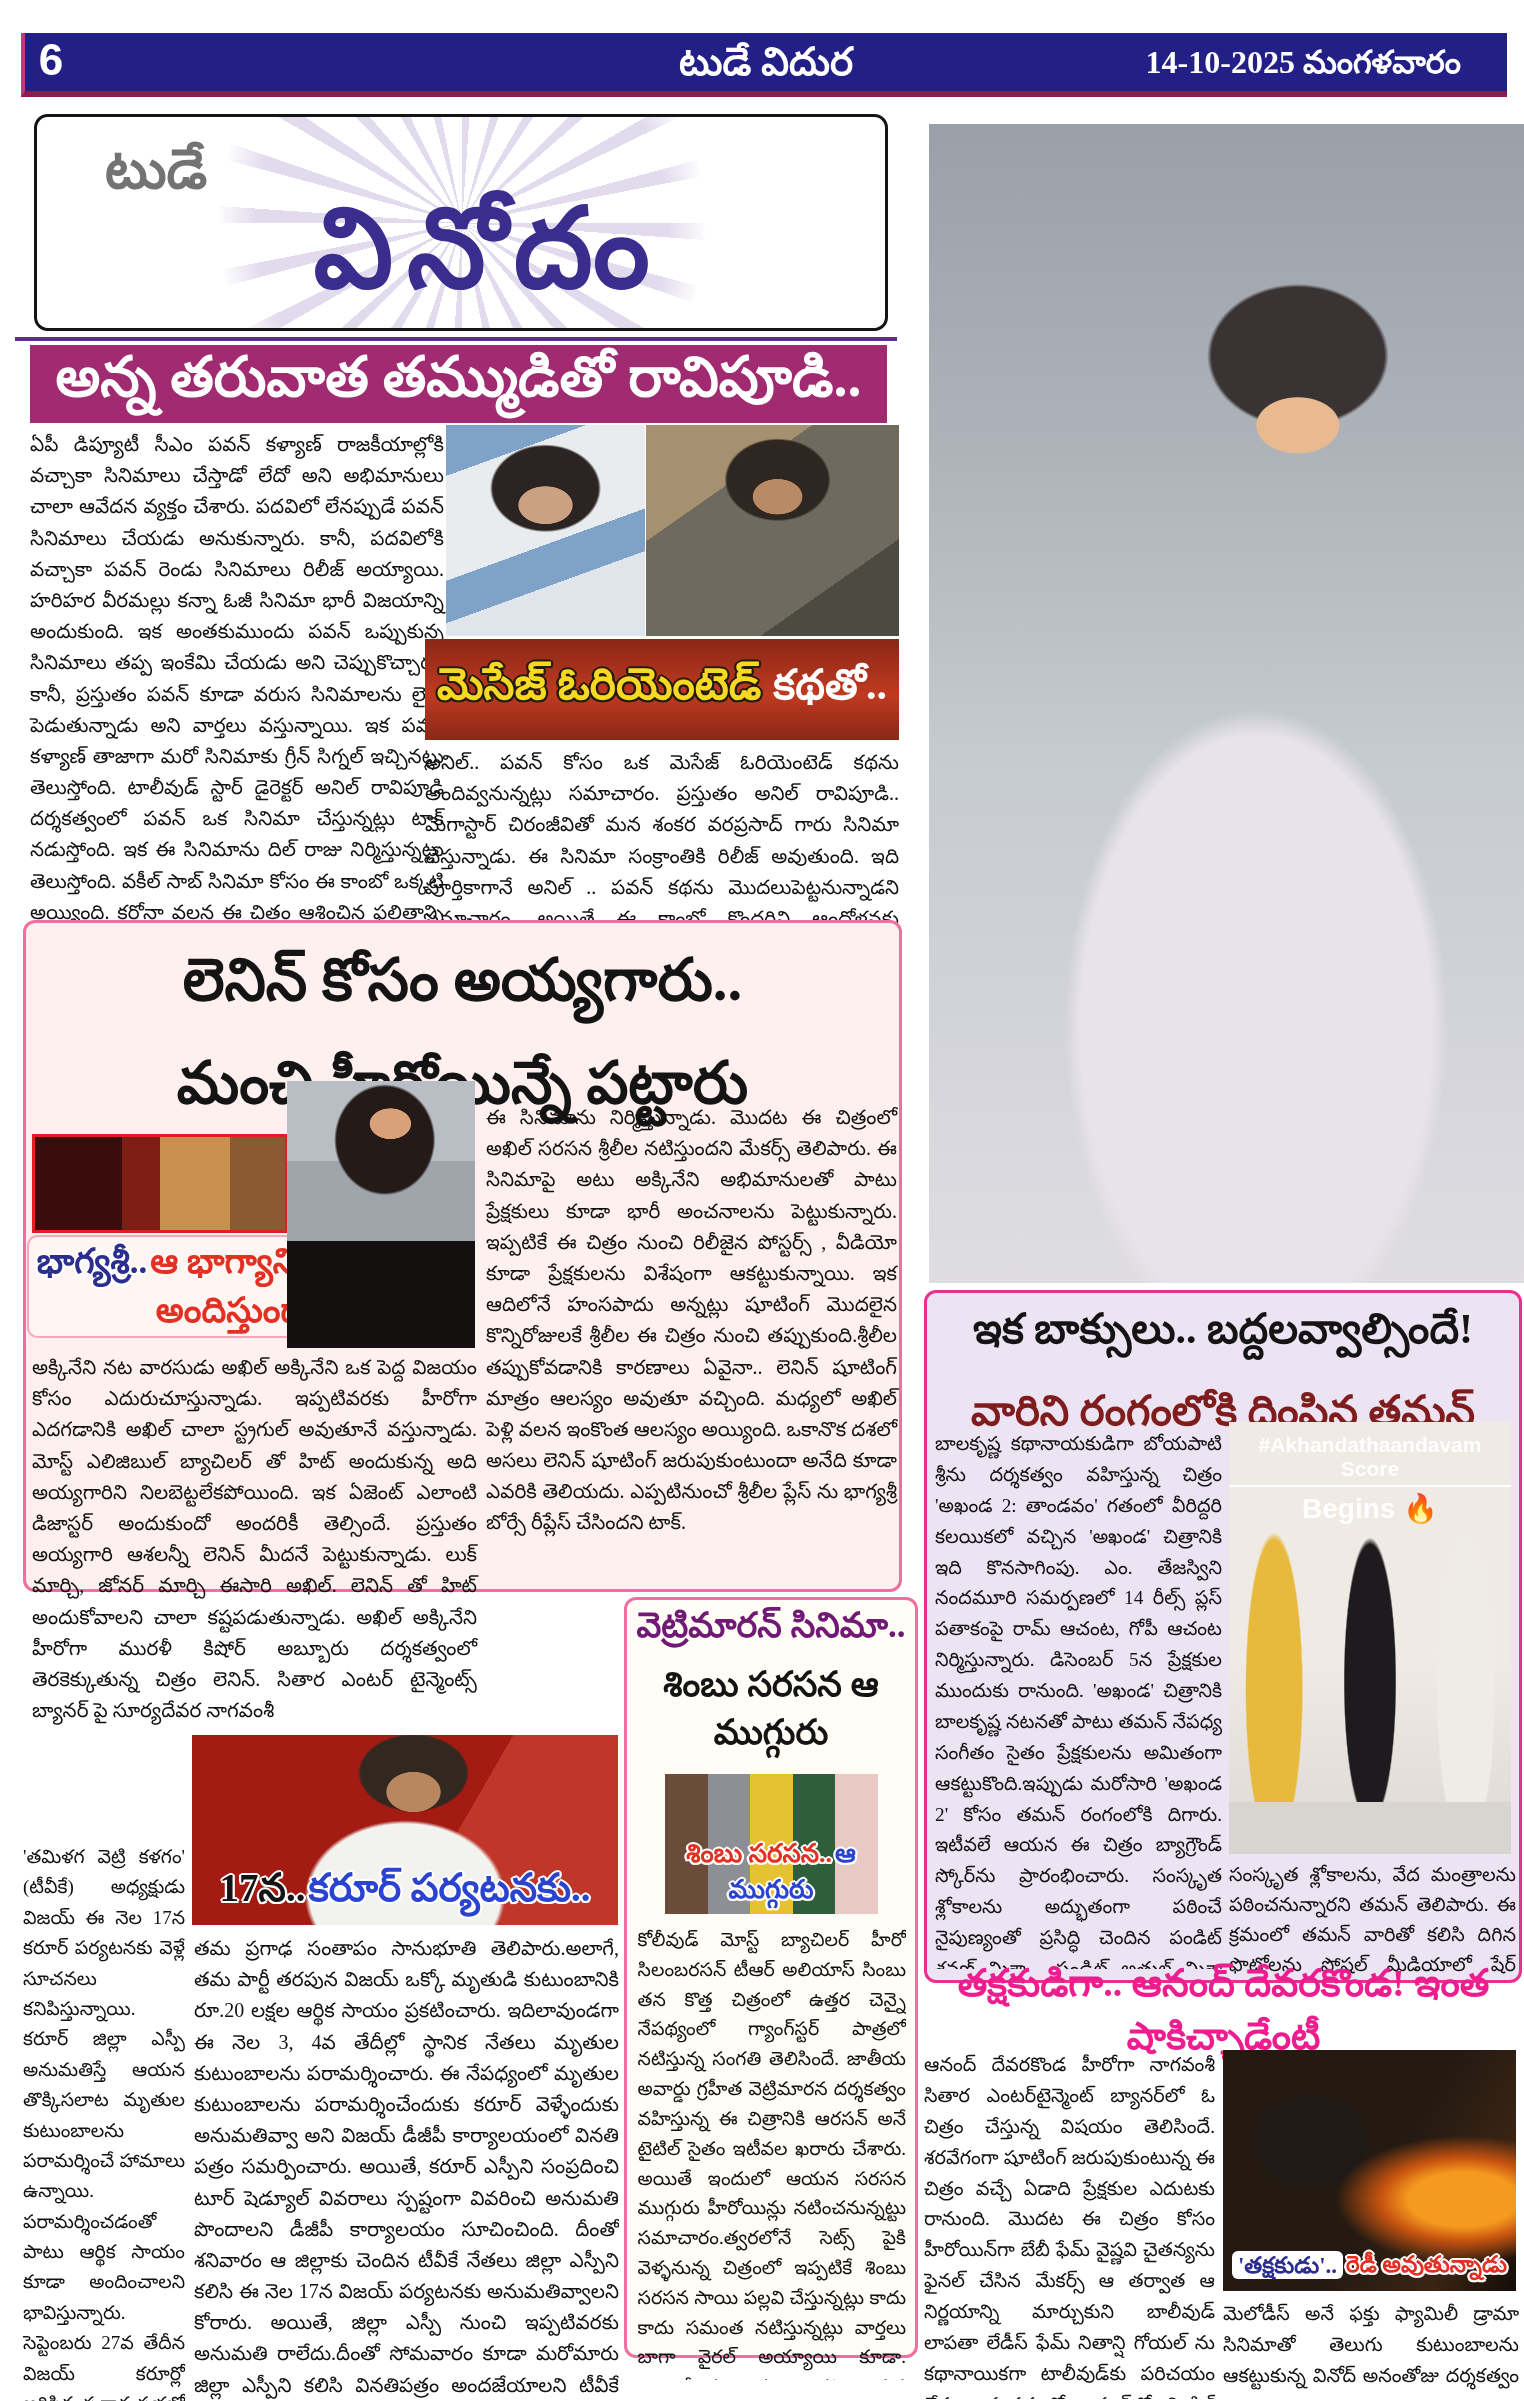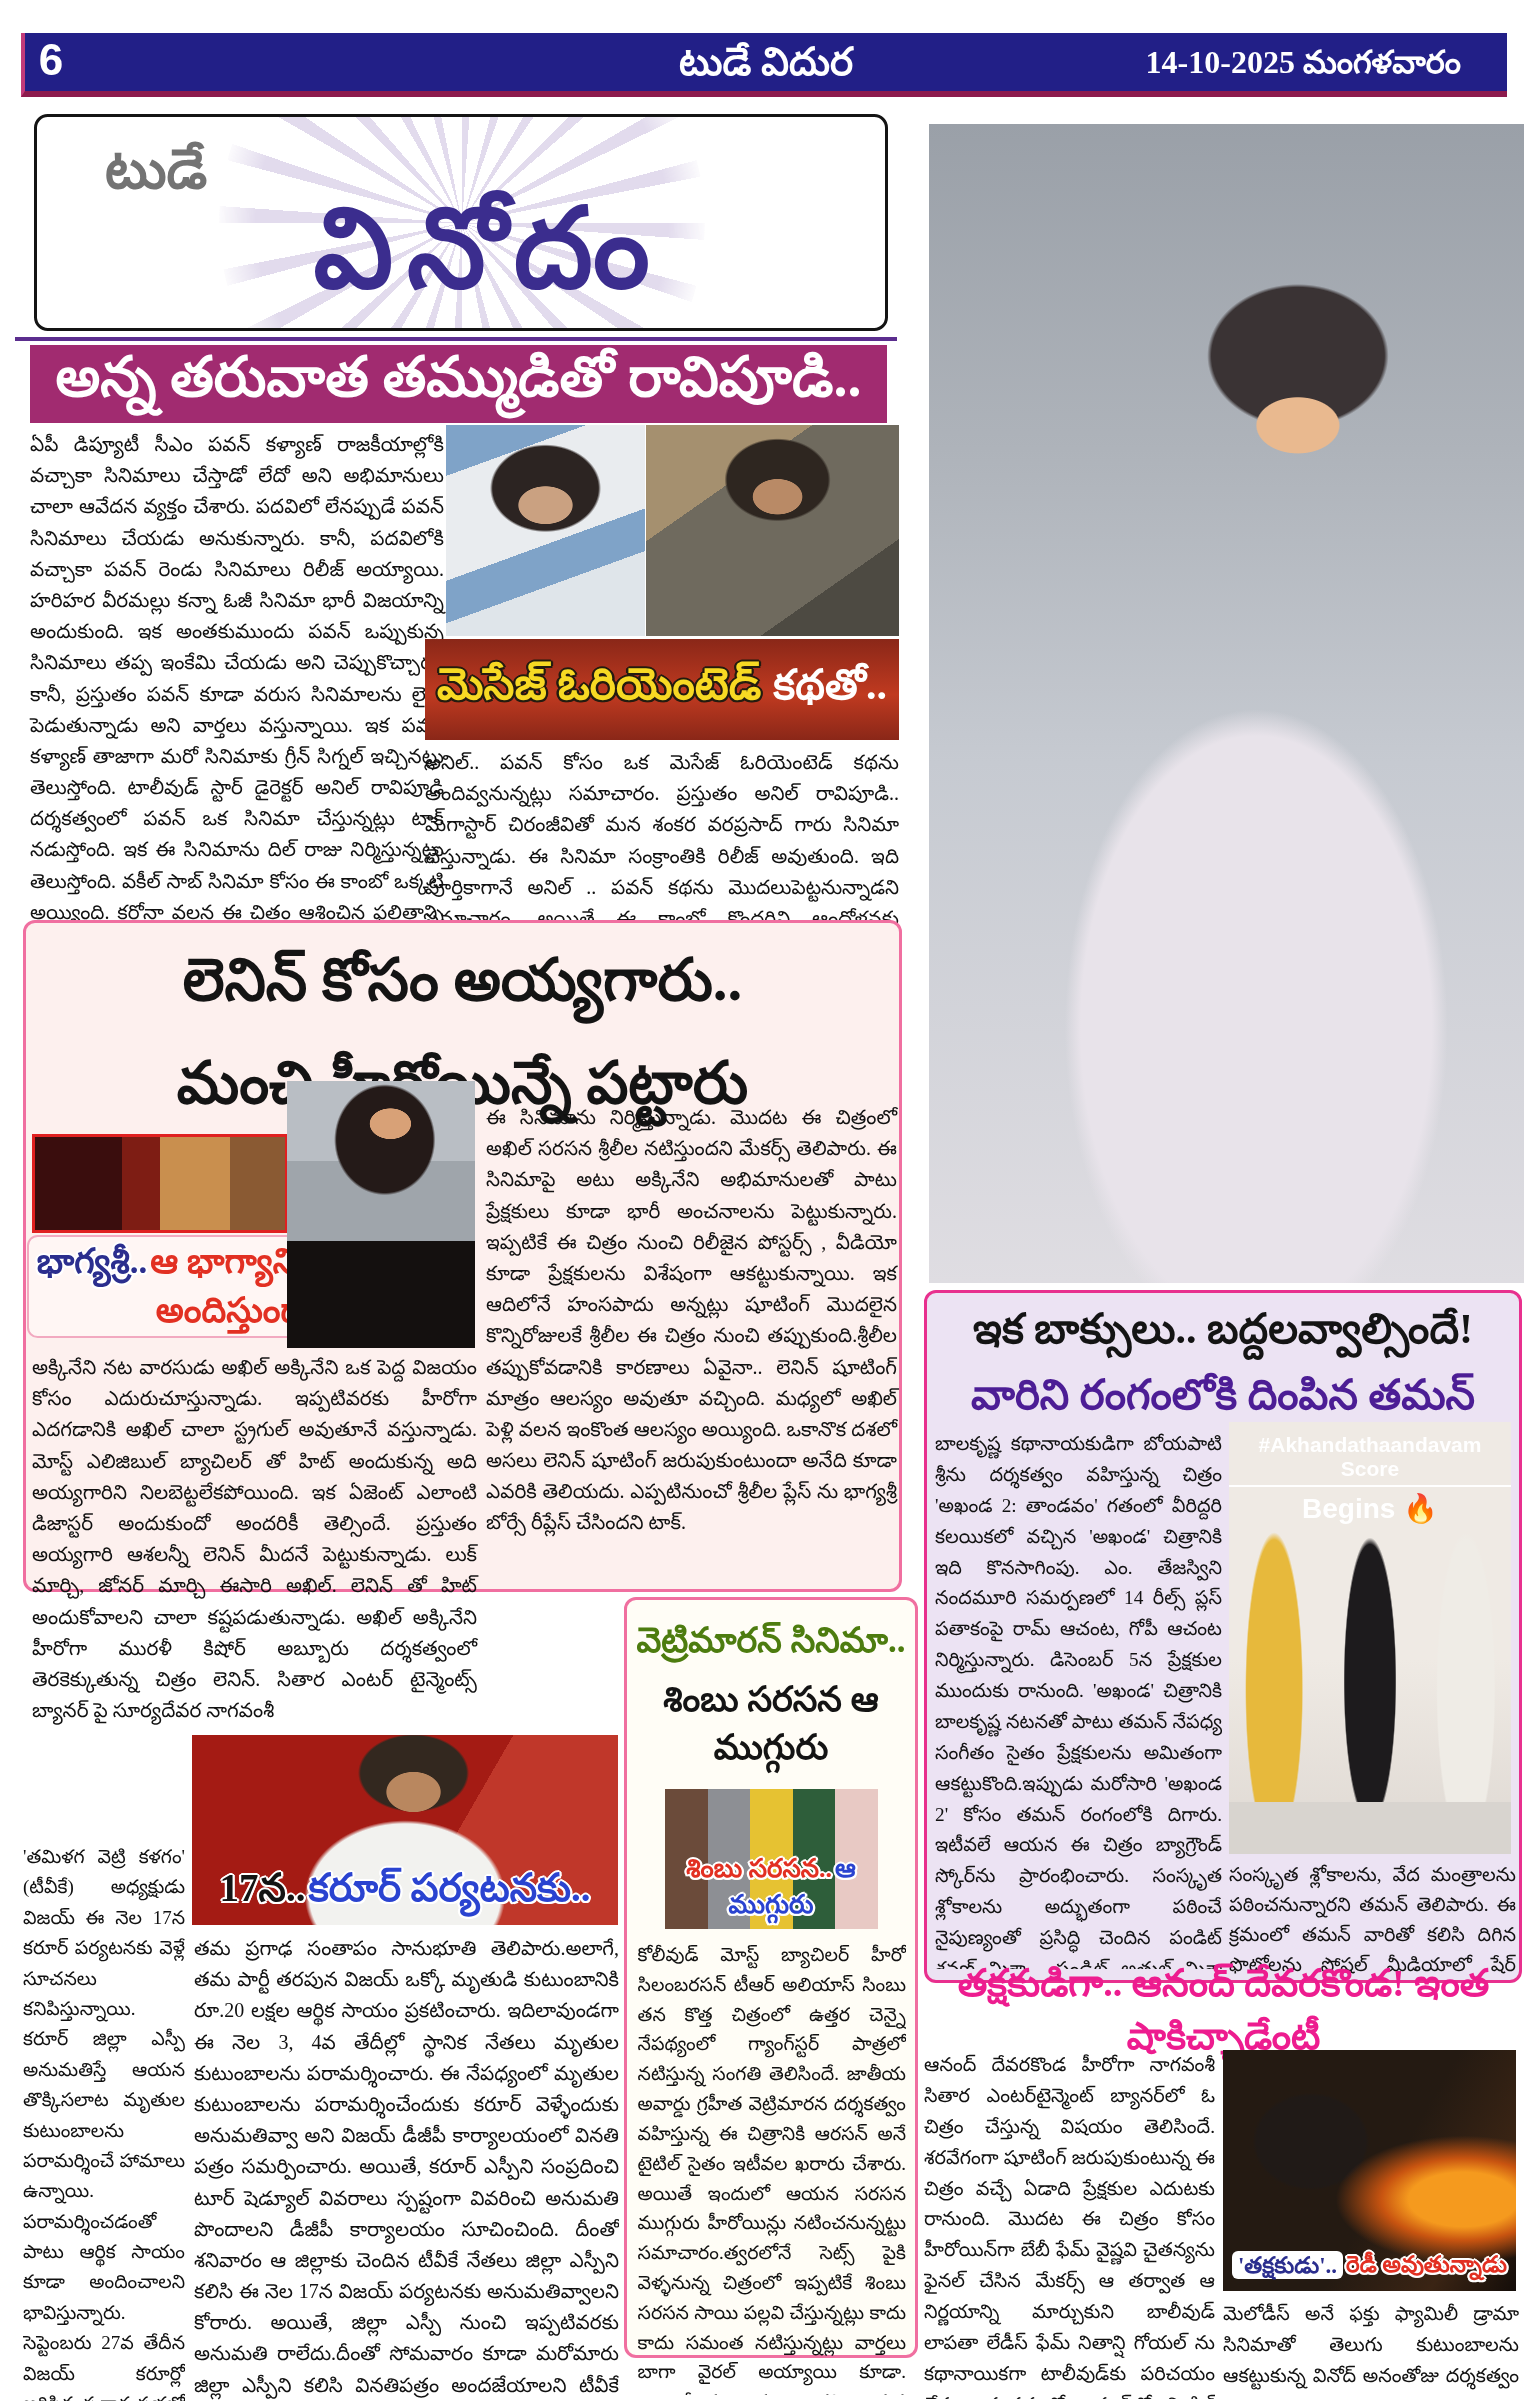--- a/index.html
+++ b/index.html
@@ -128,36 +128,36 @@
       <span class="b outline-w" style="color:#141414;font-size:39px;">17న..</span>
       <span class="b outline-w" style="color:#2a43d0;font-size:39px;">కరూర్ పర్యటనకు..</span>
     </div>
   </div>
 
   <div class="abs just" style="left:23px;top:1842px;width:162px;height:559px;font-size:19px;line-height:1.6;overflow:hidden;">'తమిళగ వెట్రి కళగం' (టీవీకే) అధ్యక్షుడు విజయ్ ఈ నెల 17న కరూర్ పర్యటనకు వెళ్లే సూచనలు కనిపిస్తున్నాయి. కరూర్ జిల్లా ఎస్పీ అనుమతిస్తే ఆయన తొక్కిసలాట మృతుల కుటుంబాలను పరామర్శించే హామాలు ఉన్నాయి. పరామర్శించడంతో పాటు ఆర్థిక సాయం కూడా అందించాలని భావిస్తున్నారు. సెప్టెంబరు 27వ తేదీన విజయ్ కరూర్లో జరిపిన ప్రచార సభలో జరిగిన తొక్కిసలాటలో 41 మంది ప్రాణాలు కోల్పోగా వంద మందికి పైగా గాయపడిన విషయం తెలిసిందే. ఈ ఘటనలో ప్రాణాలు కోల్పోయిన మృతుల కుటుంబాలకు అన్ని రాజకీయ పార్టీల నేతలు</div>
 
   <div class="abs bodytxt just" style="left:194px;top:1933px;width:425px;height:468px;overflow:hidden;">తమ ప్రగాఢ సంతాపం సానుభూతి తెలిపారు.అలాగే, తమ పార్టీ తరపున విజయ్ ఒక్కో మృతుడి కుటుంబానికి రూ.20 లక్షల ఆర్థిక సాయం ప్రకటించారు. ఇదిలావుండగా ఈ నెల 3, 4వ తేదీల్లో స్థానిక నేతలు మృతుల కుటుంబాలను పరామర్శించారు. ఈ నేపధ్యంలో మృతుల కుటుంబాలను పరామర్శించేందుకు కరూర్ వెళ్ళేందుకు అనుమతివ్వా అని విజయ్ డీజీపీ కార్యాలయంలో వినతి పత్రం సమర్పించారు. అయితే, కరూర్ ఎస్పీని సంప్రదించి టూర్ షెడ్యూల్ వివరాలు స్పష్టంగా వివరించి అనుమతి పొందాలని డీజీపీ కార్యాలయం సూచించింది. దీంతో శనివారం ఆ జిల్లాకు చెందిన టీవీకే నేతలు జిల్లా ఎస్పీని కలిసి ఈ నెల 17న విజయ్ పర్యటనకు అనుమతివ్వాలని కోరారు. అయితే, జిల్లా ఎస్పీ నుంచి ఇప్పటివరకు అనుమతి రాలేదు.దీంతో సోమవారం కూడా మరోమారు జిల్లా ఎస్పీని కలిసి వినతిపత్రం అందజేయాలని టీవీకే నేతలు భావిస్తున్నారు. అంతేగాక విజయ్ పర్యటనకు సంబంధించి అట్లాస్ ఆడిటోరియంను ఎంపిక చేసినట్టు సమాచారం. ఈ కార్యక్రమం జరిగే ఆడిటోరియానికి కరూర్ తొక్కిసలాటలో ప్రాణాలు కోల్పోయిన మృతులు, క్షతగాత్రుల కుటుంబ సభ్యులను మాత్రమే అనుమతించనున్నారు. అలాగే, ఆడిటోరియం వద్ద భారీ పోలీస్ బందోబస్తు ఏర్పాటు చేయాలని టీవీకే నేతలు సమర్పించిన వినతి పత్రంలో కోరారు..</div>
 
   <div class="abs pinkbox" style="left:624px;top:1597px;width:288px;height:755px;background:#fffdf6;">
-    <div class="ctr b" style="margin-top:21px;font-size:35px;color:#4d7c0f;">వెట్రిమారన్ సినిమా..</div>
+    <div class="ctr b" style="margin-top:6px;font-size:35px;color:#701a75;">వెట్రిమారన్ సినిమా..</div>
     <div class="ctr b" style="margin-top:10.6px;font-size:35px;color:#141414;">శింబు సరసన ఆ ముగ్గురు</div>
 
     <div class="photo ph-simbu" style="position:relative;margin:13.7px auto 0 auto;width:213px;height:140px;">
       <div class="abs" style="left:0;bottom:3px;width:100%;text-align:center;">
         <span class="b outline-w" style="color:#e23022;font-size:26px;">శింబు సరసన..</span>
         <span class="b outline-w" style="color:#2a43d0;font-size:26px;">ఆ ముగ్గురు</span>
       </div>
     </div>
 
     <div class="just" style="margin:10.6px 9px 0 10.6px;font-size:19px;line-height:1.57;height:455px;overflow:hidden;">కోలీవుడ్ మోస్ట్ బ్యాచిలర్ హీరో సిలంబరసన్ టీఆర్ అలియాస్ సింబు తన కొత్త చిత్రంలో ఉత్తర చెన్నై నేపథ్యంలో గ్యాంగ్‌స్టర్ పాత్రలో నటిస్తున్న సంగతి తెలిసిందే. జాతీయ అవార్డు గ్రహీత వెట్రిమారన దర్శకత్వం వహిస్తున్న ఈ చిత్రానికి ఆరసన్ అనే టైటిల్ సైతం ఇటీవల ఖరారు చేశారు. అయితే ఇందులో ఆయన సరసన ముగ్గురు హీరోయిన్లు నటించనున్నట్టు సమాచారం.త్వరలోనే సెట్స్ పైకి వెళ్ళనున్న చిత్రంలో ఇప్పటికే శింబు సరసన సాయి పల్లవి చేస్తున్నట్లు కాదు కాదు సమంత నటిస్తున్నట్లు వార్తలు బాగా వైరల్ అయ్యాయి కూడా. అయితే ఈ వార్తలు కాదని ఇయన సరసన ముగ్గురు భామలు చేస్తున్నట్లు టాక్ వినిపిస్తోంది. వారిలో సమంత, కీర్తి సురేష్ పేర్లను ఖరారు చేసినట్టు కోలీవుడ్ వర్గాల సమాచారం.మరో హీరోయిన్‌గా సాయిపల్లవిని తీసుకునేందుకు సంప్రదిస్తున్నారు. శింబుతో సాయిపల్లవి నటించేందుకు అంగీకరిస్తే 'అరసన్' మూవీలో శింబు సరసన ముగ్గురు ప్రముఖ హీరోయిన్లు నటిస్తారు.</div>
   </div>
 
   <div class="abs pinkbox" style="left:924px;top:1290px;width:592px;height:687px;background:#ece3f3;border-color:#e8308e;">
     <div class="ctr b" style="margin-top:12px;font-size:42px;color:#141414;">ఇక బాక్సులు.. బద్దలవ్వాల్సిందే!</div>
-    <div class="ctr b" style="margin-top:8px;font-size:42px;color:#4c1d95;">వారిని రంగంలోకి దింపిన తమన్</div>
+    <div class="ctr b" style="margin-top:24px;font-size:42px;color:#7f1d1d;">వారిని రంగంలోకి దింపిన తమన్</div>
   </div>
 
   <div class="abs just" style="left:935px;top:1429px;width:287px;height:540px;font-size:19.3px;line-height:1.6;overflow:hidden;">బాలకృష్ణ కథానాయకుడిగా బోయపాటి శ్రీను దర్శకత్వం వహిస్తున్న చిత్రం 'అఖండ 2: తాండవం' గతంలో వీరిద్దరి కలయికలో వచ్చిన 'అఖండ' చిత్రానికి ఇది కొనసాగింపు. ఎం. తేజస్విని నందమూరి సమర్పణలో 14 రీల్స్ ప్లస్ పతాకంపై రామ్ ఆచంట, గోపీ ఆచంట నిర్మిస్తున్నారు. డిసెంబర్ 5న ప్రేక్షకుల ముందుకు రానుంది. 'అఖండ' చిత్రానికి బాలకృష్ణ నటనతో పాటు తమన్ నేపధ్య సంగీతం సైతం ప్రేక్షకులను అమితంగా ఆకట్టుకొంది.ఇప్పుడు మరోసారి 'అఖండ 2' కోసం తమన్ రంగంలోకి దిగారు. ఇటీవలే ఆయన ఈ చిత్రం బ్యాగ్రౌండ్ స్కోర్‌ను ప్రారంభించారు. సంస్కృత శ్లోకాలను అద్భుతంగా పఠించే నైపుణ్యంతో ప్రసిద్ధి చెందిన పండిట్ శ్రవణ్ మిశ్రా , పండిట్ అతుల్ మిశ్రా సోదరులిద్దరినీ హైదరాబాద్‌కు తీసుకొచ్చారు.</div>
 
   <div class="abs photo ph-taman" style="left:1229px;top:1422px;width:282px;height:432px;">
     <div style="text-align:center;padding-top:10.6px;">
       <div class="b" style="color:#fff;font-size:21px;font-family:'Liberation Sans',sans-serif;border-bottom:2.3px solid #fff;display:inline-block;padding-bottom:4.6px;">#Akhandathaandavam Score</div>
       <div class="b" style="color:#fff;font-size:28px;font-family:'Liberation Sans',sans-serif;margin-top:4.6px;">Begins 🔥</div>
     </div>
   </div>

